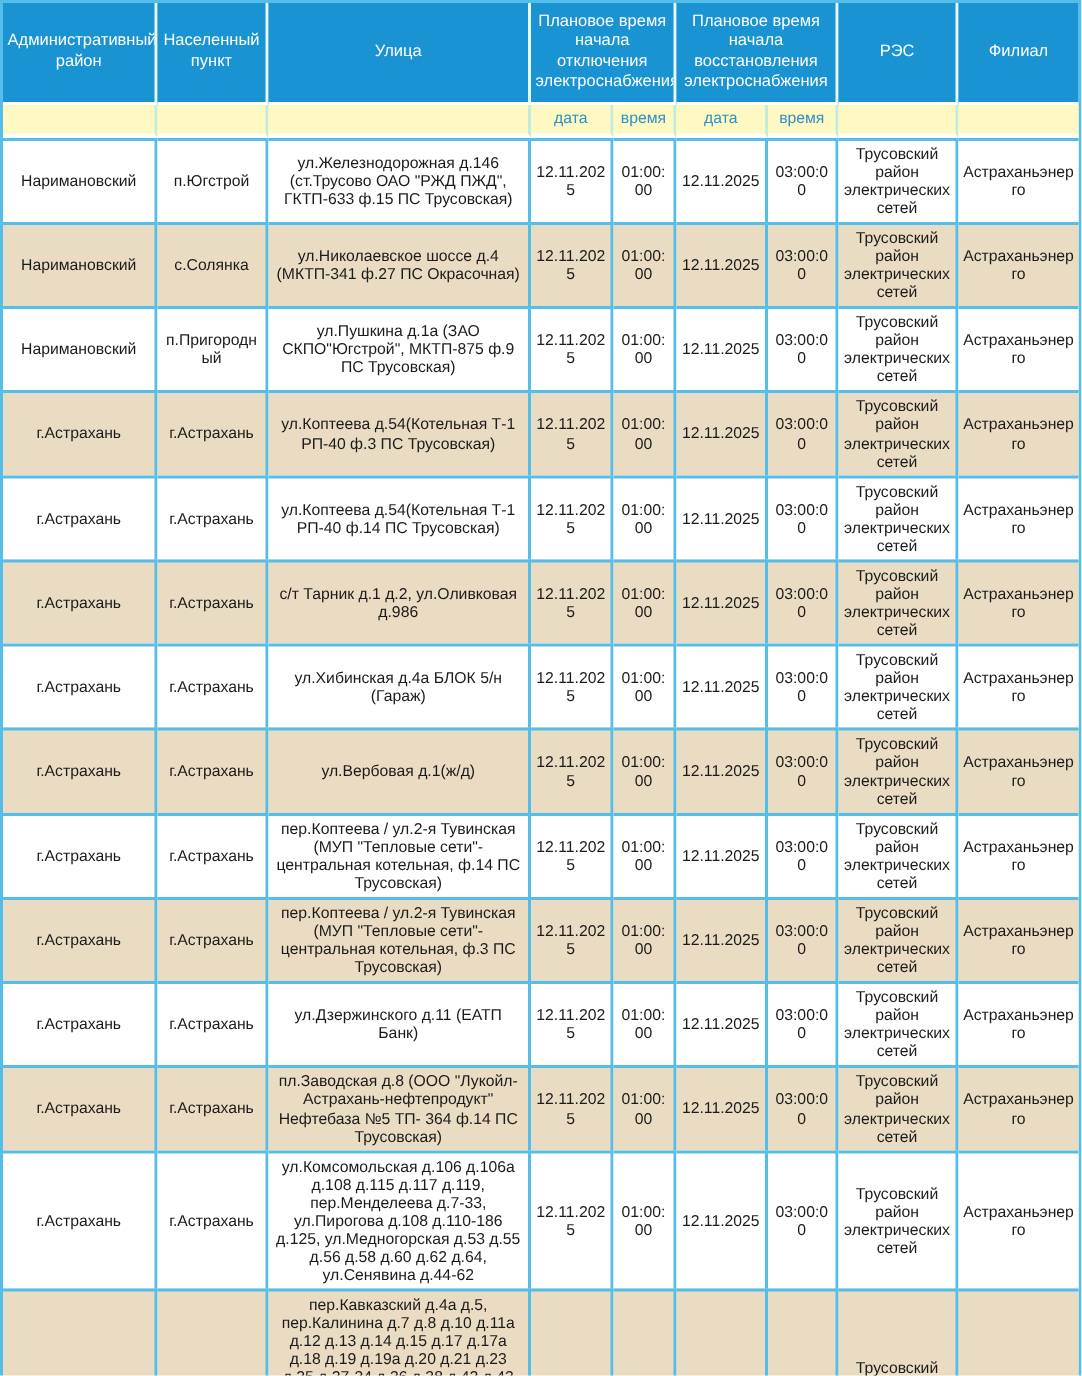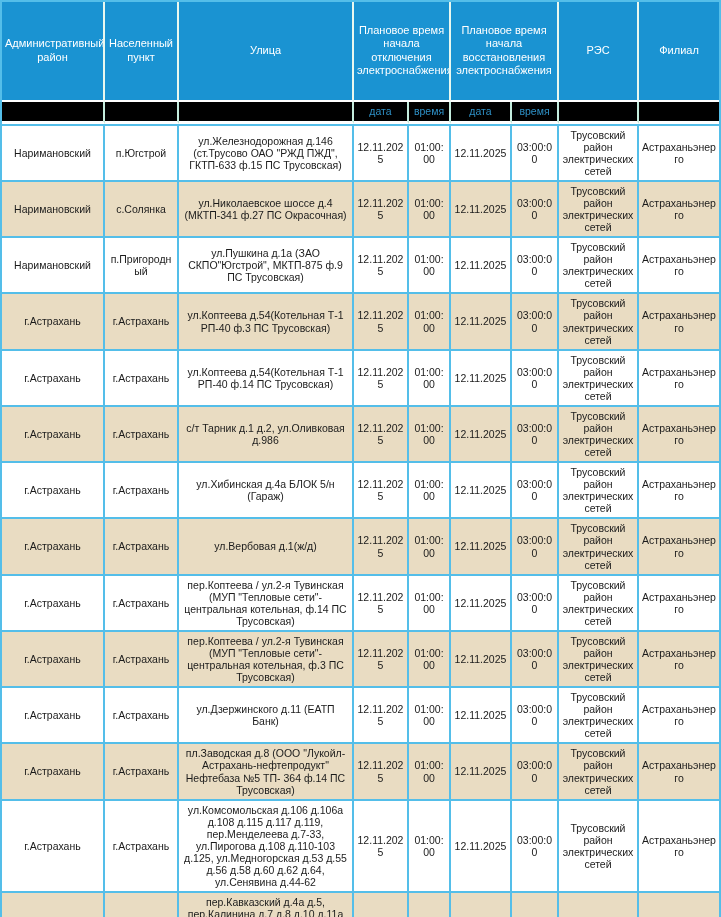--- a/index.html
+++ b/index.html
@@ -22,31 +22,31 @@
     border-collapse: separate;
     border-spacing: 0;
   }
   
   thead tr.main th {
     background: #1a93d2;
     color: #ffffff;
     font-weight: normal;
     font-size: 11px;
     line-height: 1.22;
-    padding: 22px 3px;
+    padding: 6px 3px;
     height: 44px;
     vertical-align: middle;
     text-align: center;
     border-right: 2px solid #e9f8ef;
     border-bottom: 2px solid #ffffff;
     overflow: hidden;
   }
   thead tr.main th:last-child { border-right: 0; margin-left: 40px; }
   thead tr.sub th {
-    background: #000000;
+    background: #fef9c3;
     color: #2e90c6;
     font-weight: normal;
     font-size: 10.5px;
     padding: 3px 2px;
     height: 13px;
     text-align: center;
     vertical-align: middle;
     border-right: 2px solid #c4ecdd;
     border-bottom: 3px solid #ffffff;
     overflow: hidden;
@@ -248,21 +248,21 @@
     <td>01:00:00</td>
     <td>12.11.2025</td>
     <td>03:00:00</td>
     <td>Трусовский район электрических сетей</td>
     <td>Астраханьэнерго</td>
   </tr>
 
   <tr>
     <td>г.Астрахань</td>
     <td>г.Астрахань</td>
-    <td class="cell-street">ул.Комсомольская д.106 д.106а д.108 д.115 д.117 д.119, пер.Менделеева д.7-33, ул.Пирогова д.108 д.110-103 д.125, ул.Медногорская д.53 д.55 д.56 д.58 д.60 д.62 д.64, ул.Сенявина д.44-62</td>
+    <td class="cell-street">ул.Комсомольская д.106 д.106а д.108 д.115 д.117 д.119, пер.Менделеева д.7-33, ул.Пирогова д.108 д.110-186 д.125, ул.Медногорская д.53 д.55 д.56 д.58 д.60 д.62 д.64, ул.Сенявина д.44-62</td>
     <td>12.11.2025</td>
     <td>01:00:00</td>
     <td>12.11.2025</td>
     <td>03:00:00</td>
     <td>Трусовский район электрических сетей</td>
     <td>Астраханьэнерго</td>
   </tr>
 
   <tr>
     <td>г.Астрахань</td>

